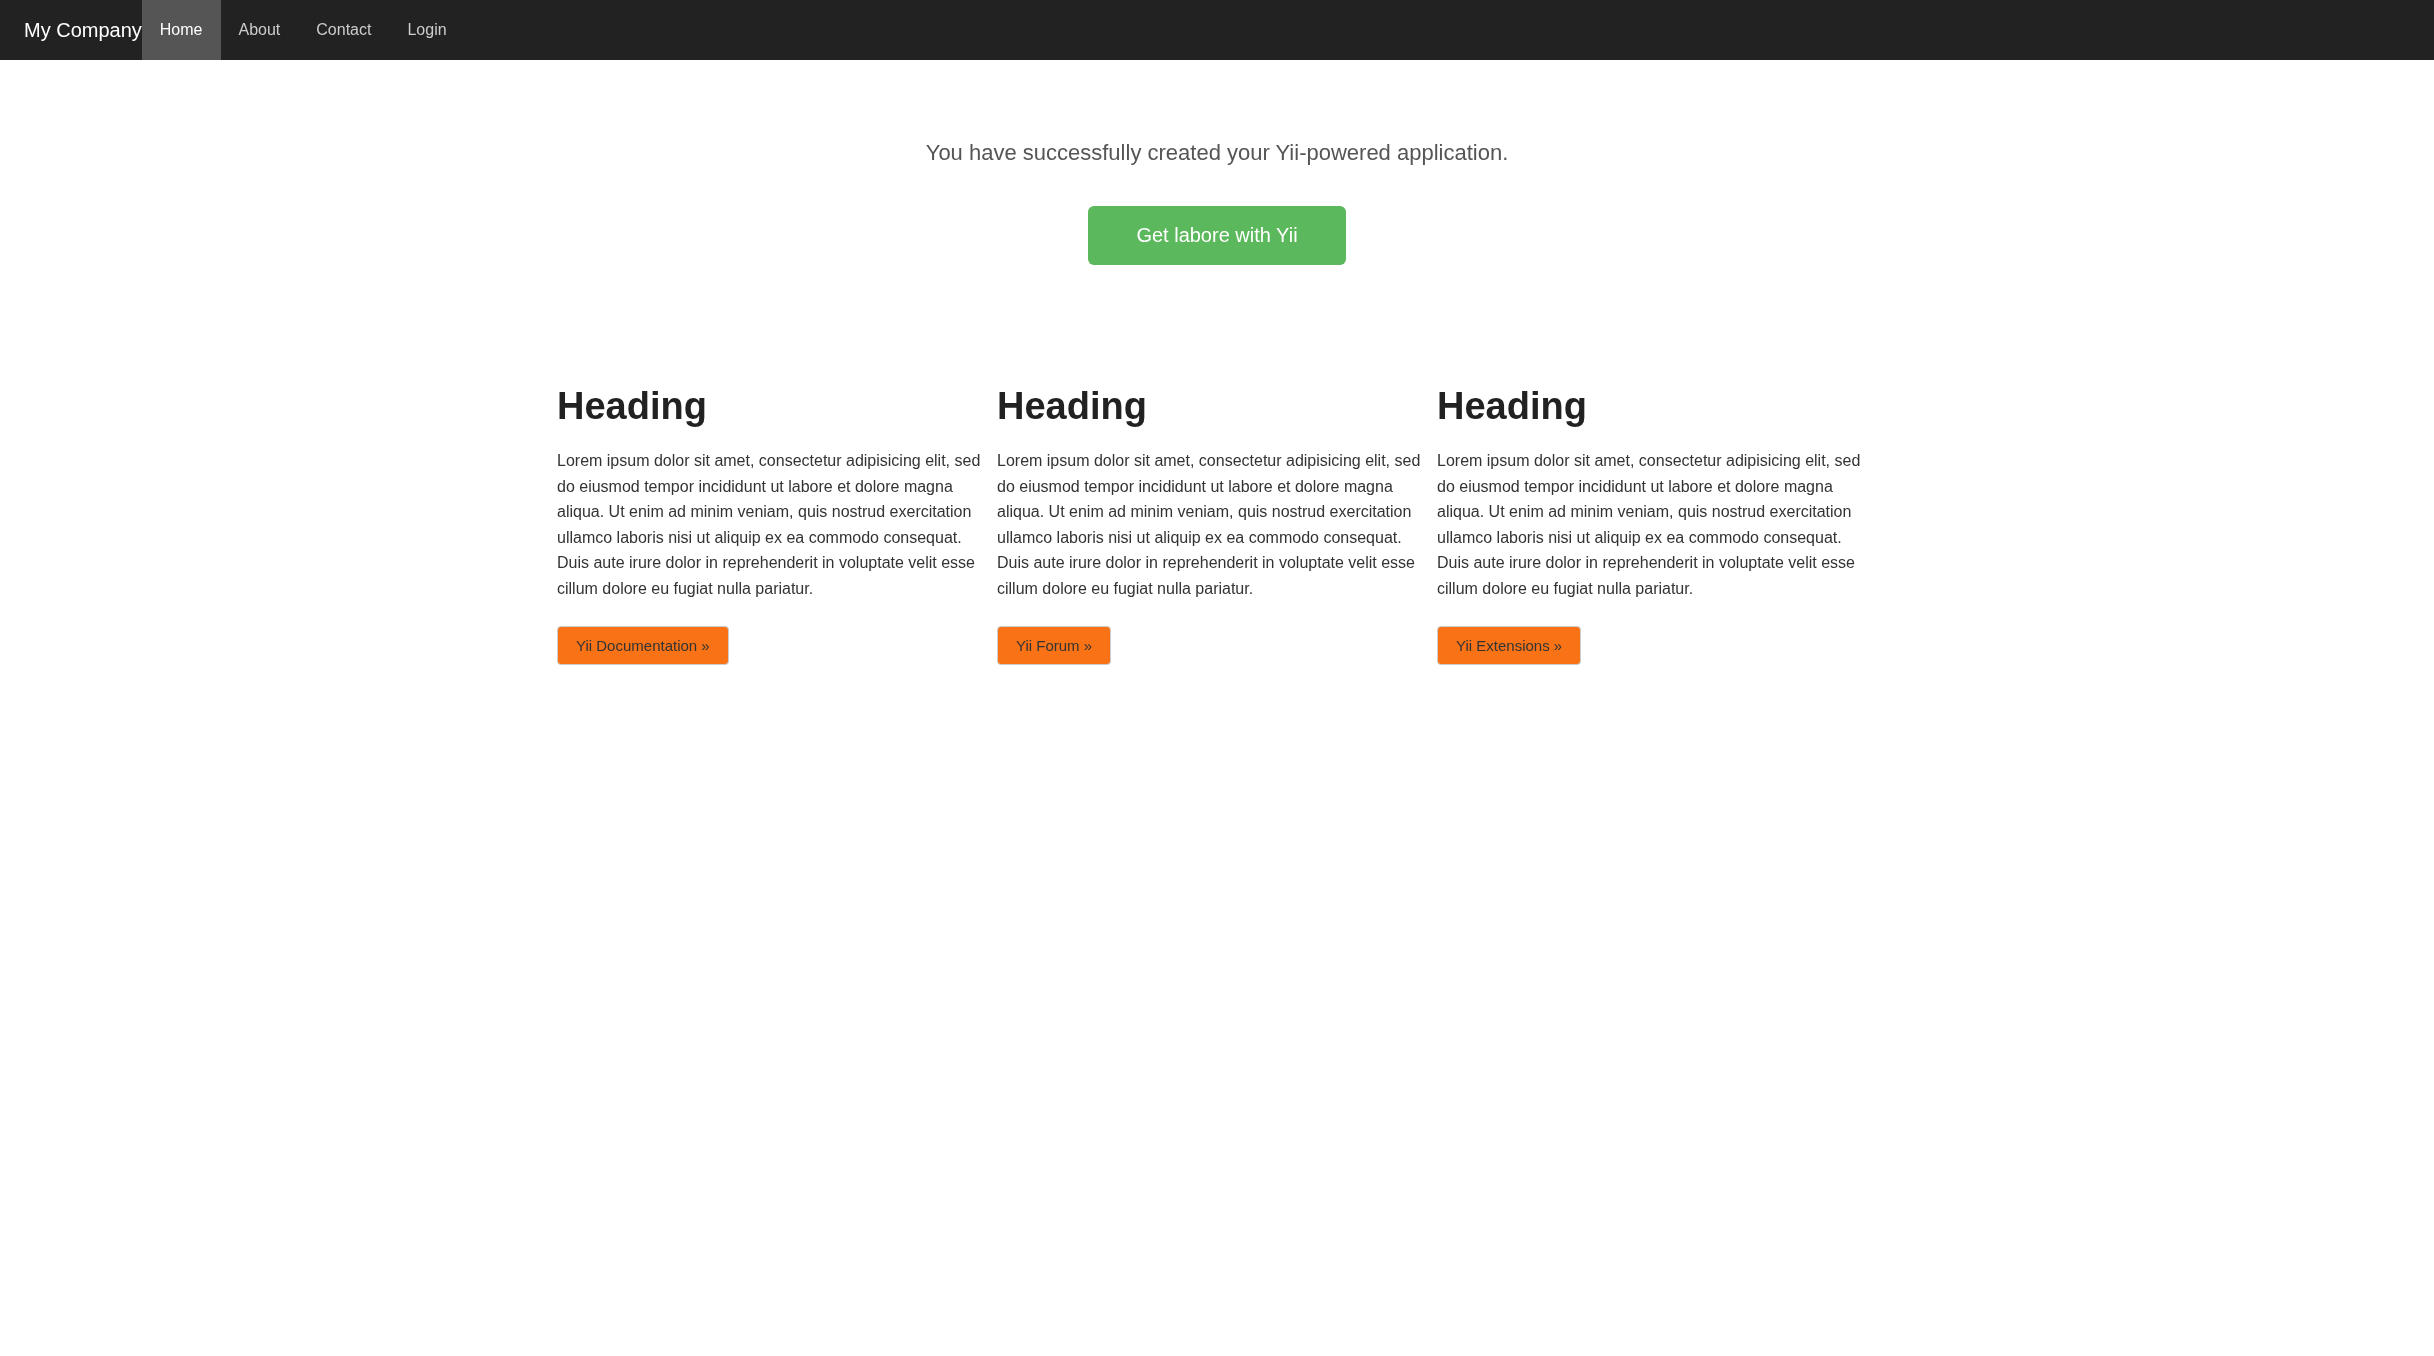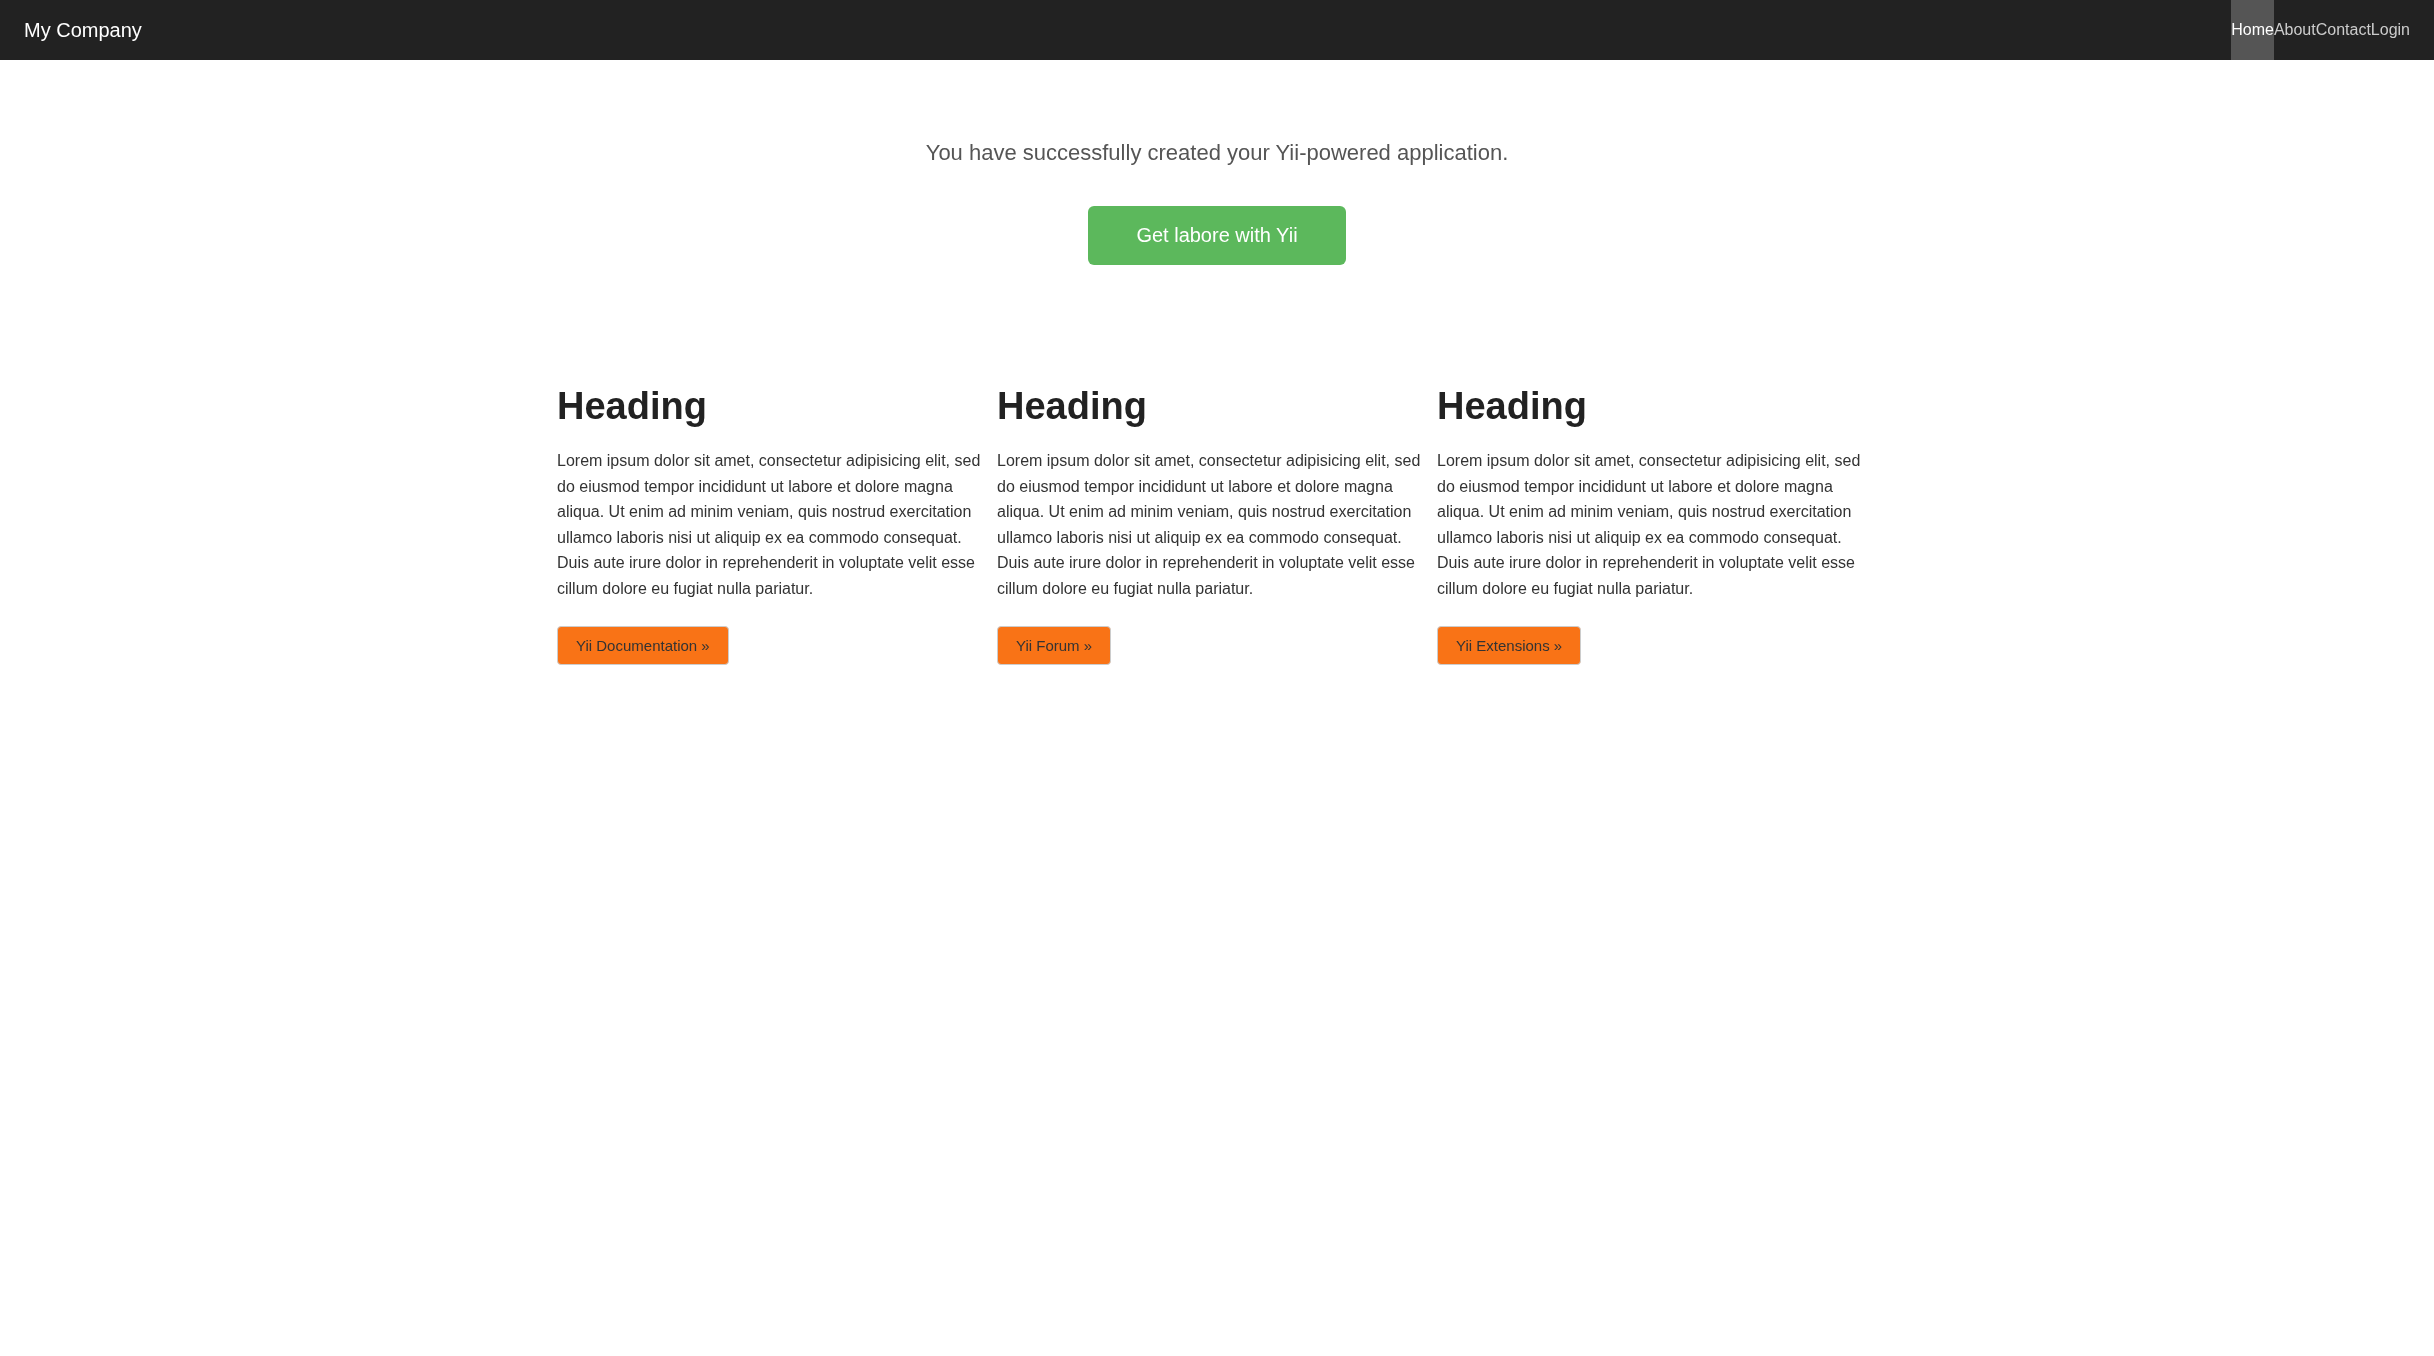--- a/index.html
+++ b/index.html
@@ -12,24 +12,22 @@
       font-family: -apple-system, BlinkMacSystemFont, "Helvetica Neue", Helvetica, Arial, sans-serif;
       background-color: #fff;
       color: #333;
     }
 
     
     nav {
       background-color: #222;
       display: flex;
       align-items: center;
-      justify-content: space-between;
       padding: 0 24px;
       height: 60px;
-      gap: 6px;
     }
 
     .nav-brand {
       color: #fff;
       font-size: 20px;
       font-weight: 400;
       text-decoration: none;
     }
 
     .nav-links {
@@ -39,21 +37,21 @@
     }
 
     .nav-links li {
       display: flex;
       align-items: center;
     }
 
     .nav-links a {
       color: #ccc;
       text-decoration: none;
-      padding: 0 0;
+      padding: 0 18px;
       font-size: 16px;
       height: 60px;
       display: flex;
       align-items: center;
     }
 
     .nav-links .active a {
       background-color: #555;
       color: #fff;
     }

